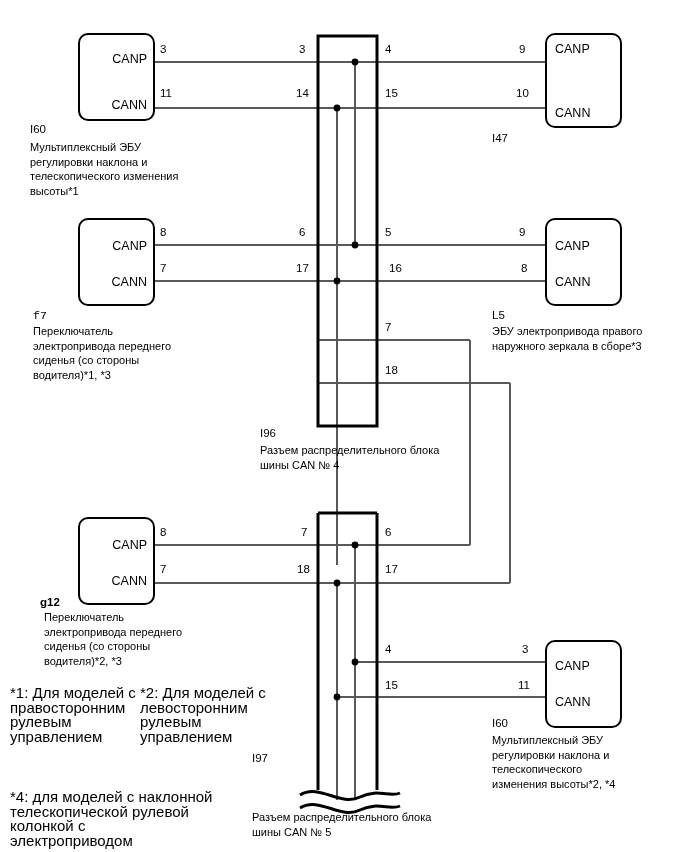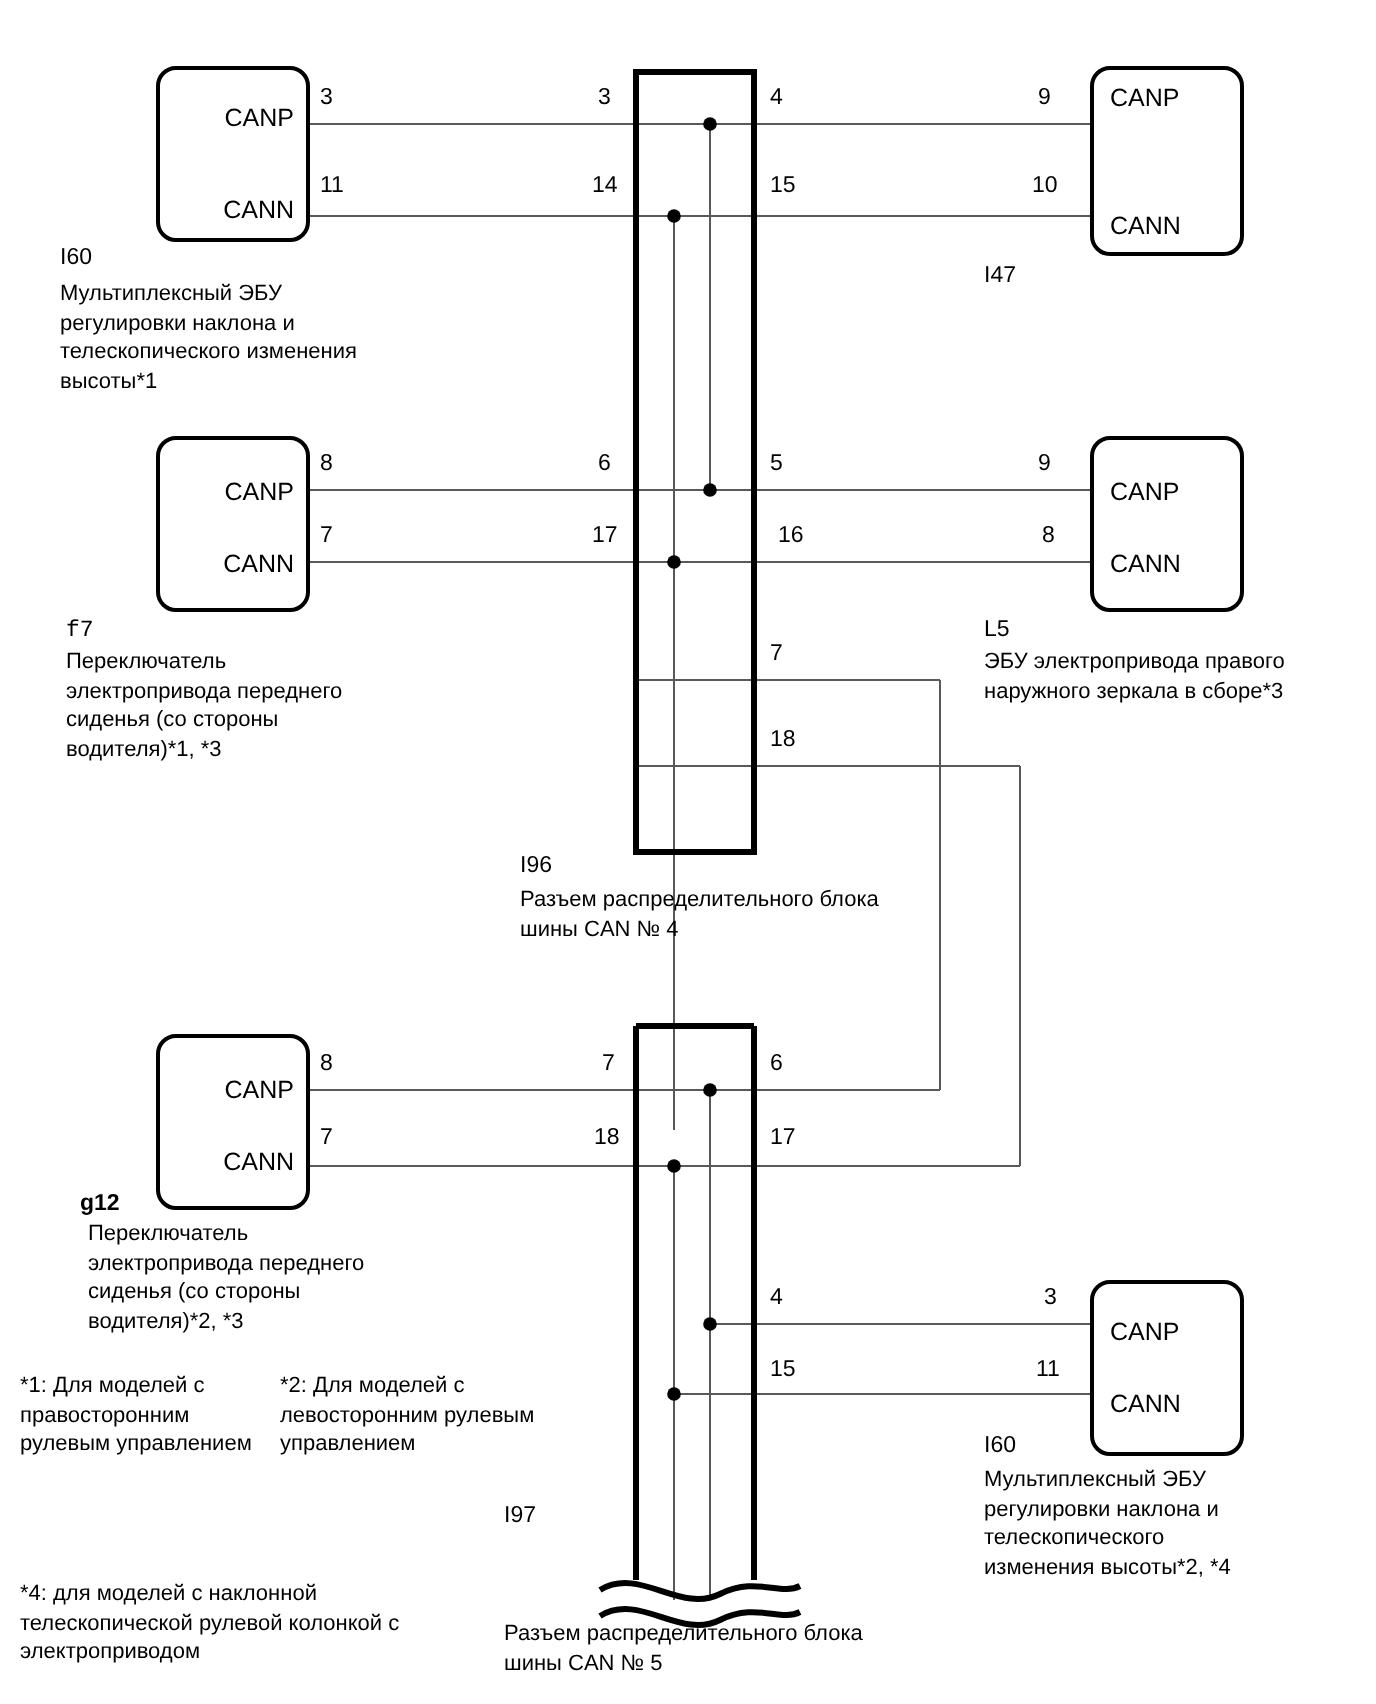--- a/index.html
+++ b/index.html
@@ -25,21 +25,21 @@
     position:absolute;font-size:11.5px;line-height:1;white-space:nowrap;
   }
 
   .ref{
     position:absolute;font-size:11.5px;line-height:1;white-space:nowrap;
   }
   .caption{
     position:absolute;font-size:11px;line-height:14.5px;white-space:pre-line;
   }
   .note{
-    position:absolute;font-size:11px;line-height:14.5px;white-space:pre-line;
+    position:absolute;font-size:15px;line-height:14.5px;white-space:pre-line;
   }
 </style>
 </head>
 <body>
 
 <div id="stage">
 
   <svg id="wires" viewBox="0 0 688 852" xmlns="http://www.w3.org/2000/svg">
     <g stroke="#595959" stroke-width="1.2" fill="none" shape-rendering="crispEdges">
 

